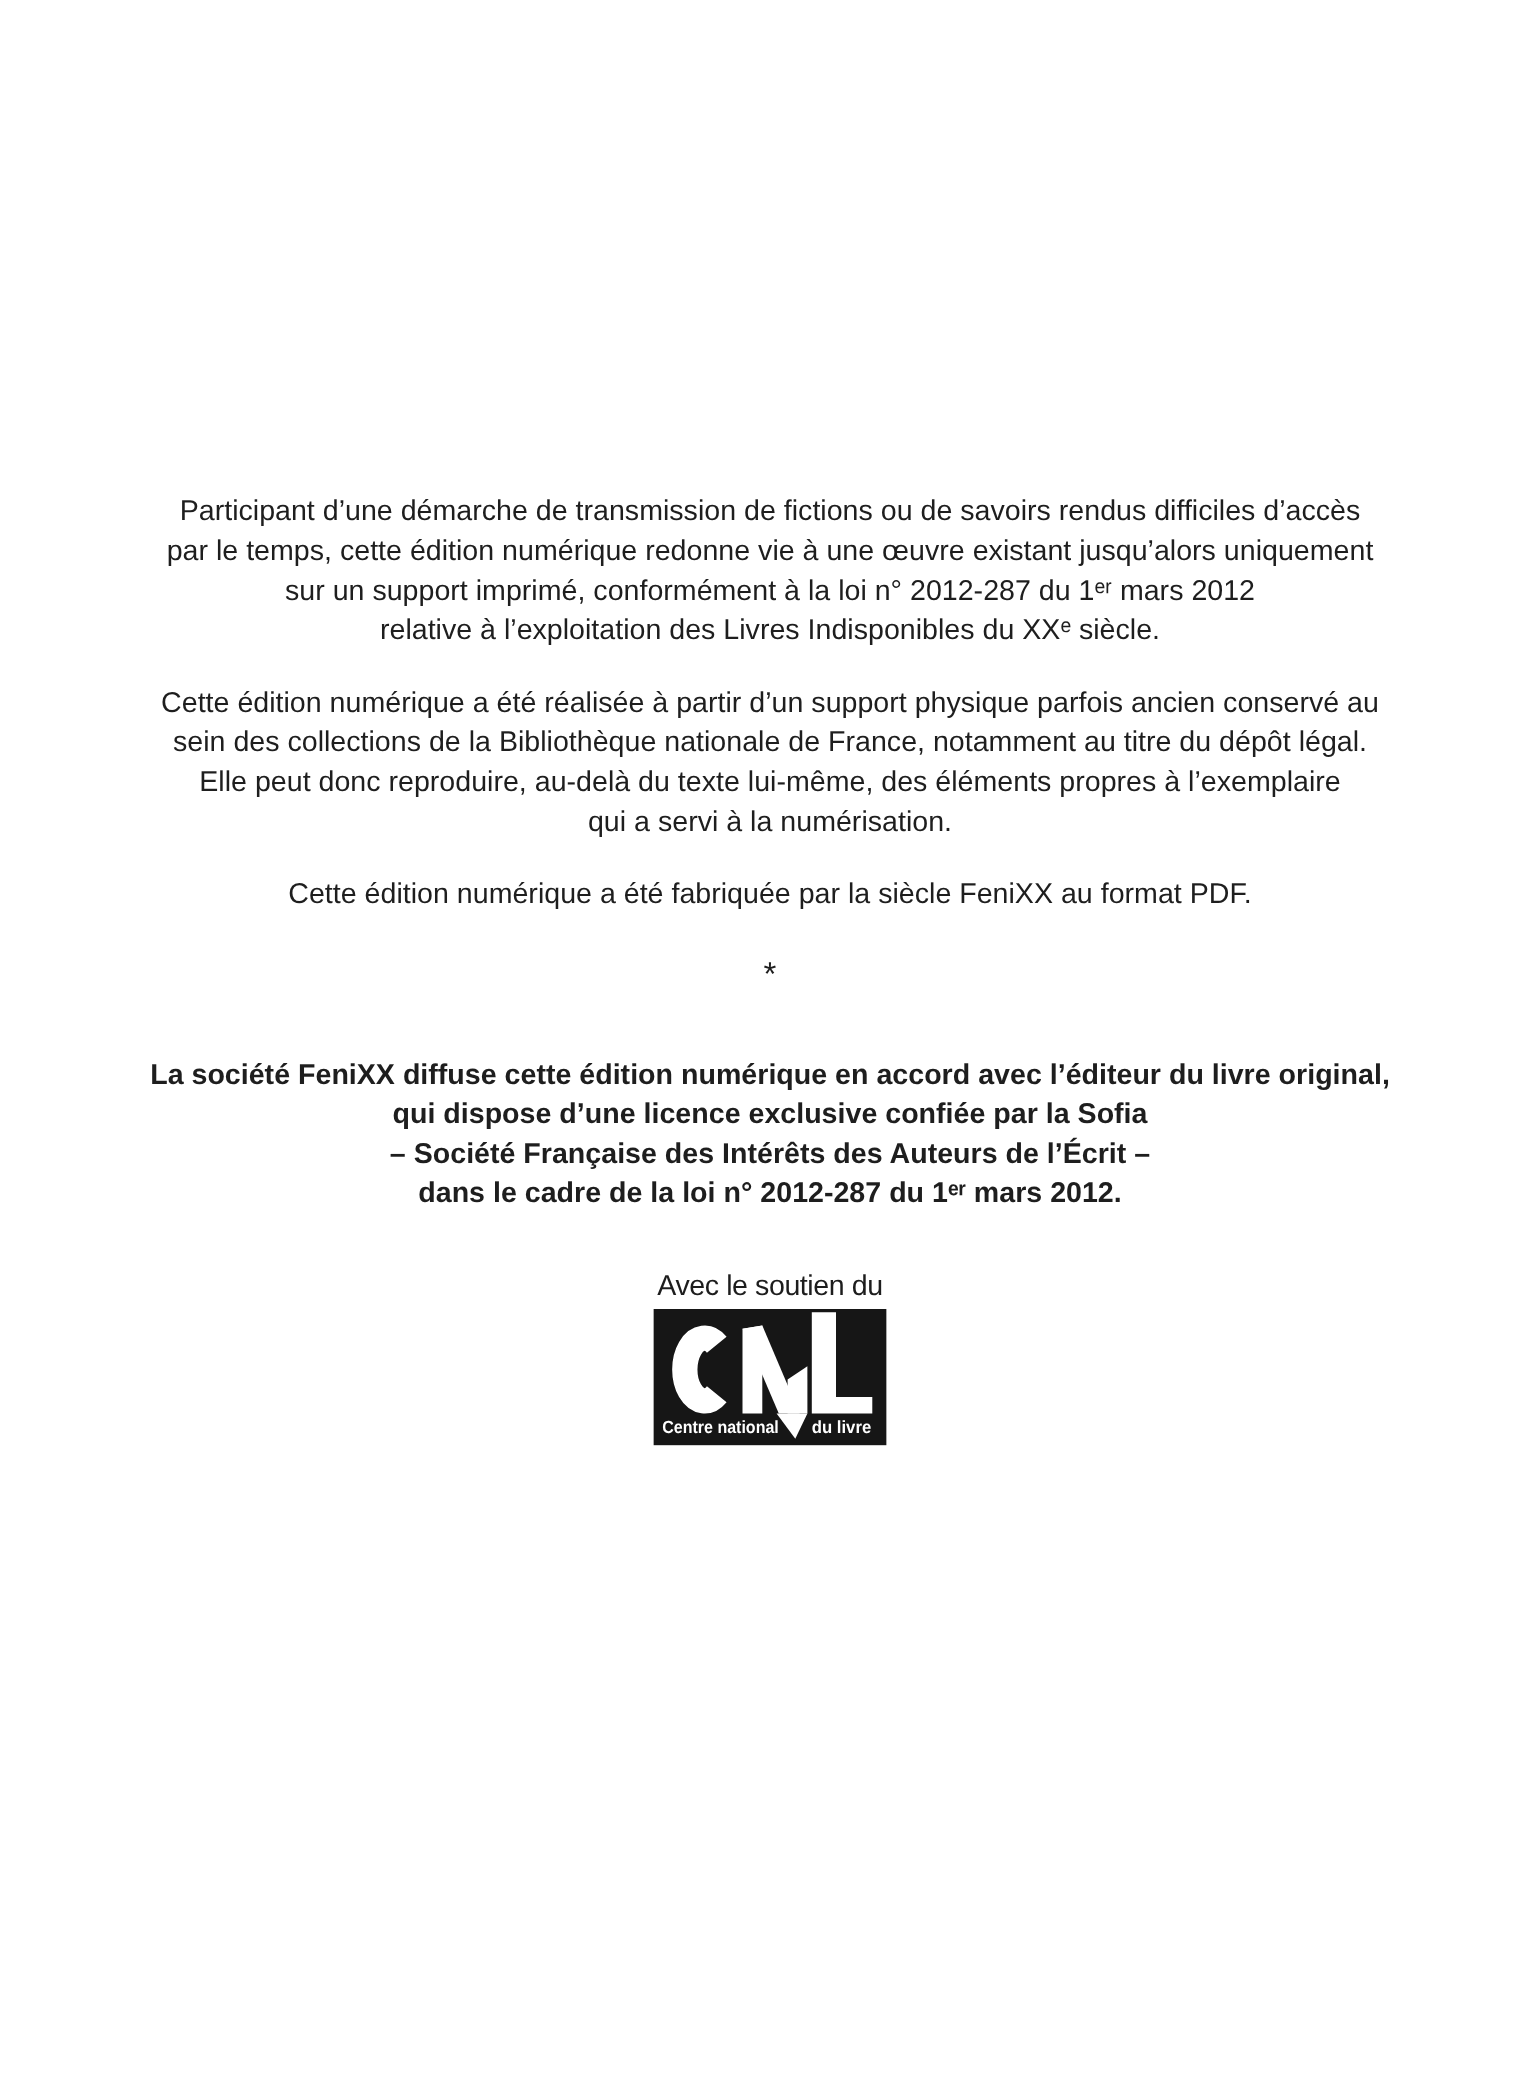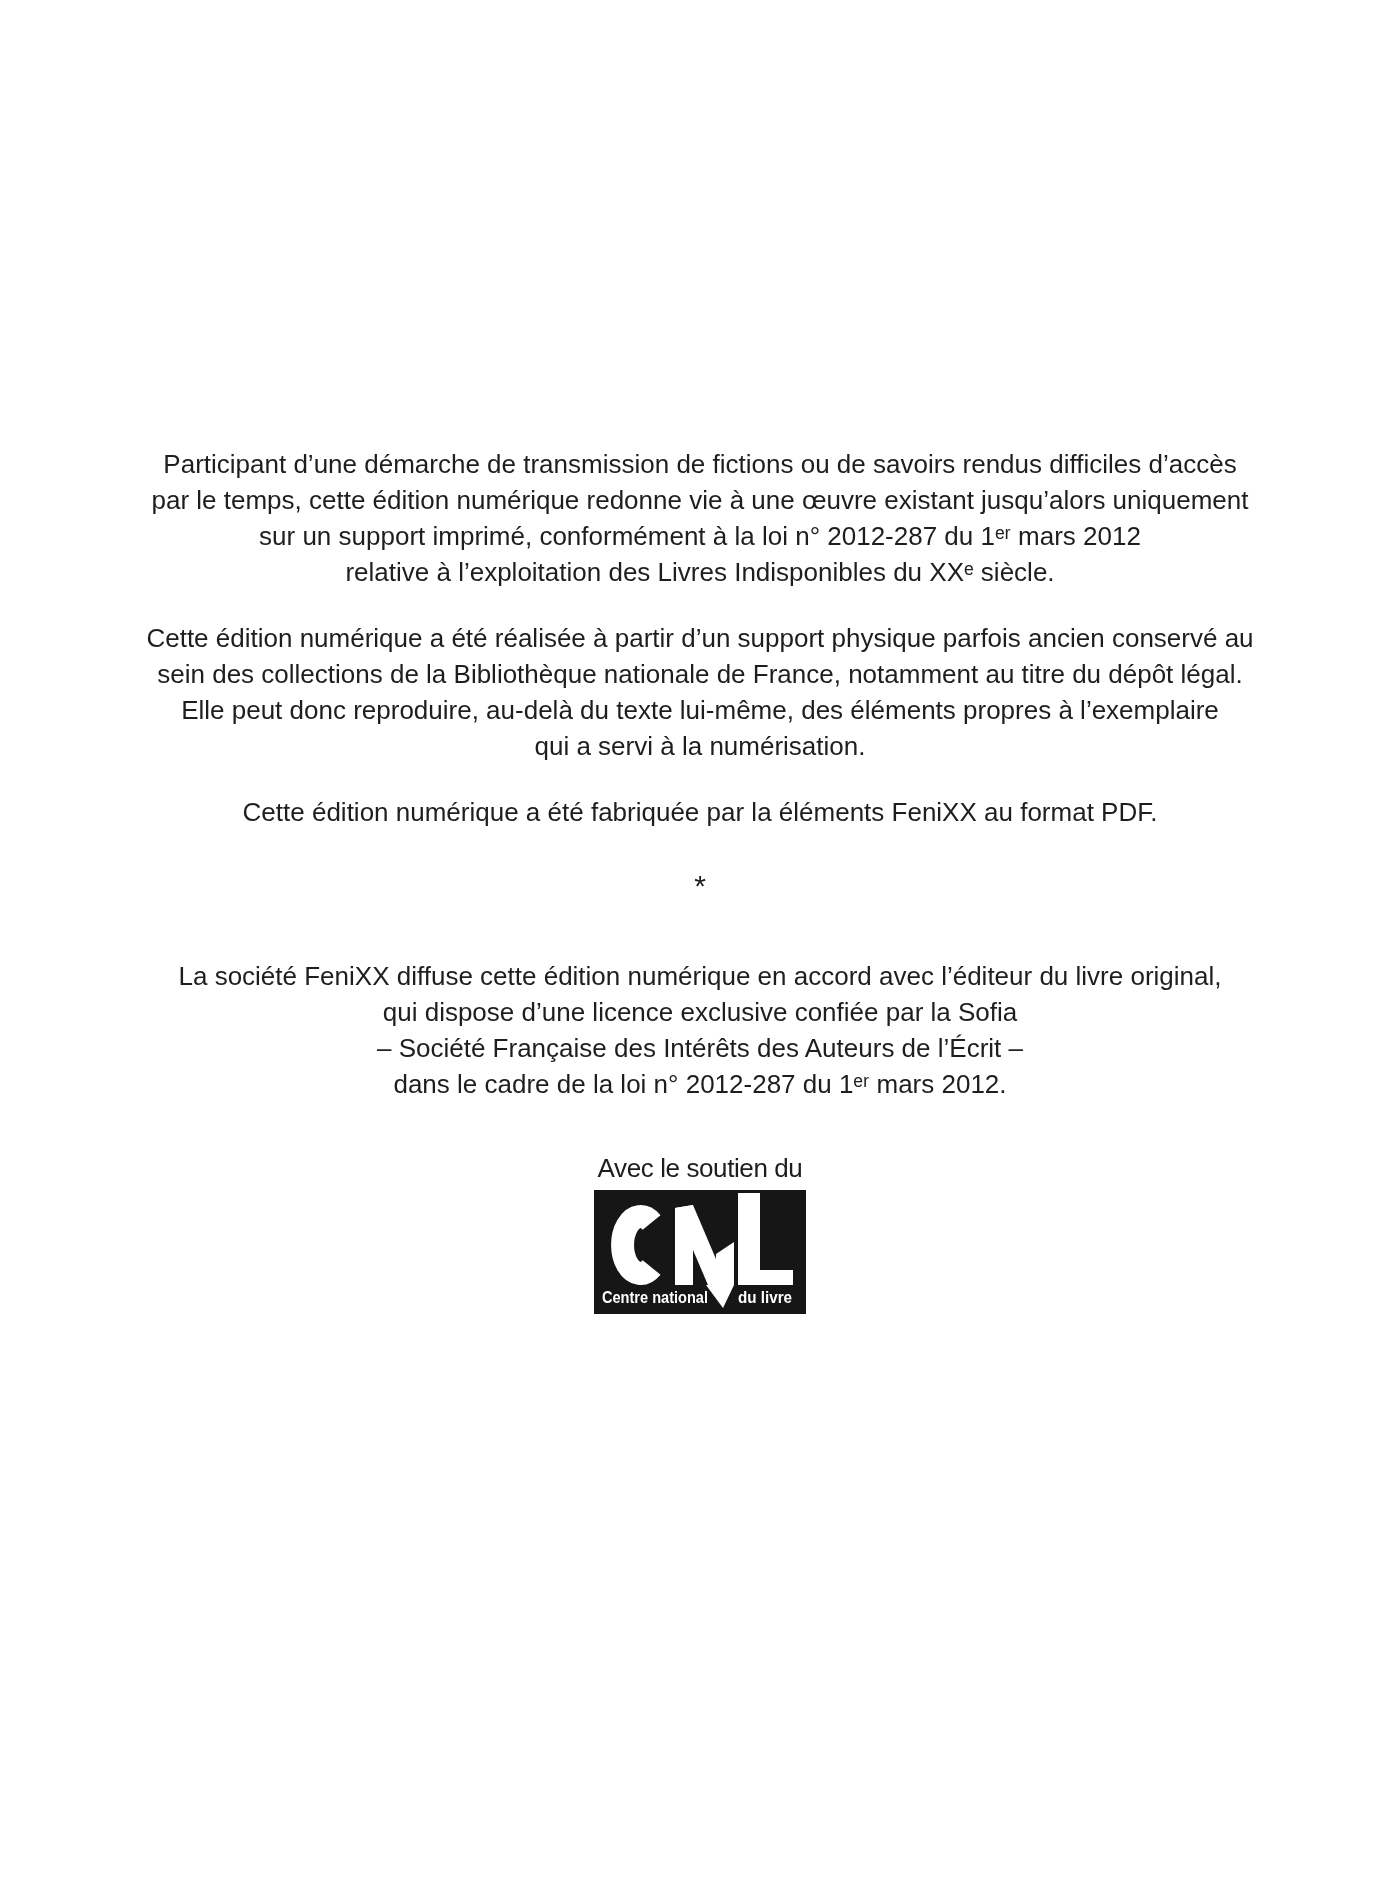--- a/index.html
+++ b/index.html
@@ -23,21 +23,21 @@
   }
   .para {
     margin: 0 0 30px 0;
     font-size: 26px;
     line-height: 36px;
     white-space: pre-line;
     color: #1e1e1e;
   }
   .para.p-fabrication { margin-bottom: 38px; }
   .para.p-couverture  { margin-bottom: 26px; }
-  .para.p-diffusion   { margin-bottom: 0; }
+  .para.p-diffusion   { margin-bottom: 0; font-weight: bold; }
   .sep {
     font-size: 30px;
     line-height: 36px;
     margin: 0 0 54px 0;
     color: #1e1e1e;
   }
   .support {
     margin-top: 52px;
   }
   .support-inner {
@@ -68,21 +68,21 @@
 
   <div class="notice">
     <p class="para p-transmission">Participant d’une démarche de transmission de fictions ou de savoirs rendus difficiles d’accès
 par le temps, cette édition numérique redonne vie à une œuvre existant jusqu’alors uniquement
 sur un support imprimé, conformément à la loi n° 2012-287 du 1ᵉʳ mars 2012
 relative à l’exploitation des Livres Indisponibles du XXᵉ siècle.</p>
     <p class="para p-source">Cette édition numérique a été réalisée à partir d’un support physique parfois ancien conservé au
 sein des collections de la Bibliothèque nationale de France, notamment au titre du dépôt légal.
 Elle peut donc reproduire, au-delà du texte lui-même, des éléments propres à l’exemplaire
 qui a servi à la numérisation.</p>
-    <p class="para p-fabrication">Cette édition numérique a été fabriquée par la éléments FeniXX au format PDF.</p>
+    <p class="para p-fabrication">Cette édition numérique a été fabriquée par la siècle FeniXX au format PDF.</p>
     <div class="sep">*</div>
     <p class="para p-diffusion">La société FeniXX diffuse cette édition numérique en accord avec l’éditeur du livre original,
 qui dispose d’une licence exclusive confiée par la Sofia
 – Société Française des Intérêts des Auteurs de l’Écrit –
 dans le cadre de la loi n° 2012-287 du 1ᵉʳ mars 2012.</p>
   </div>
 
   <div class="support">
     <div class="support-inner">
       <div class="caption">Avec le soutien du</div>

